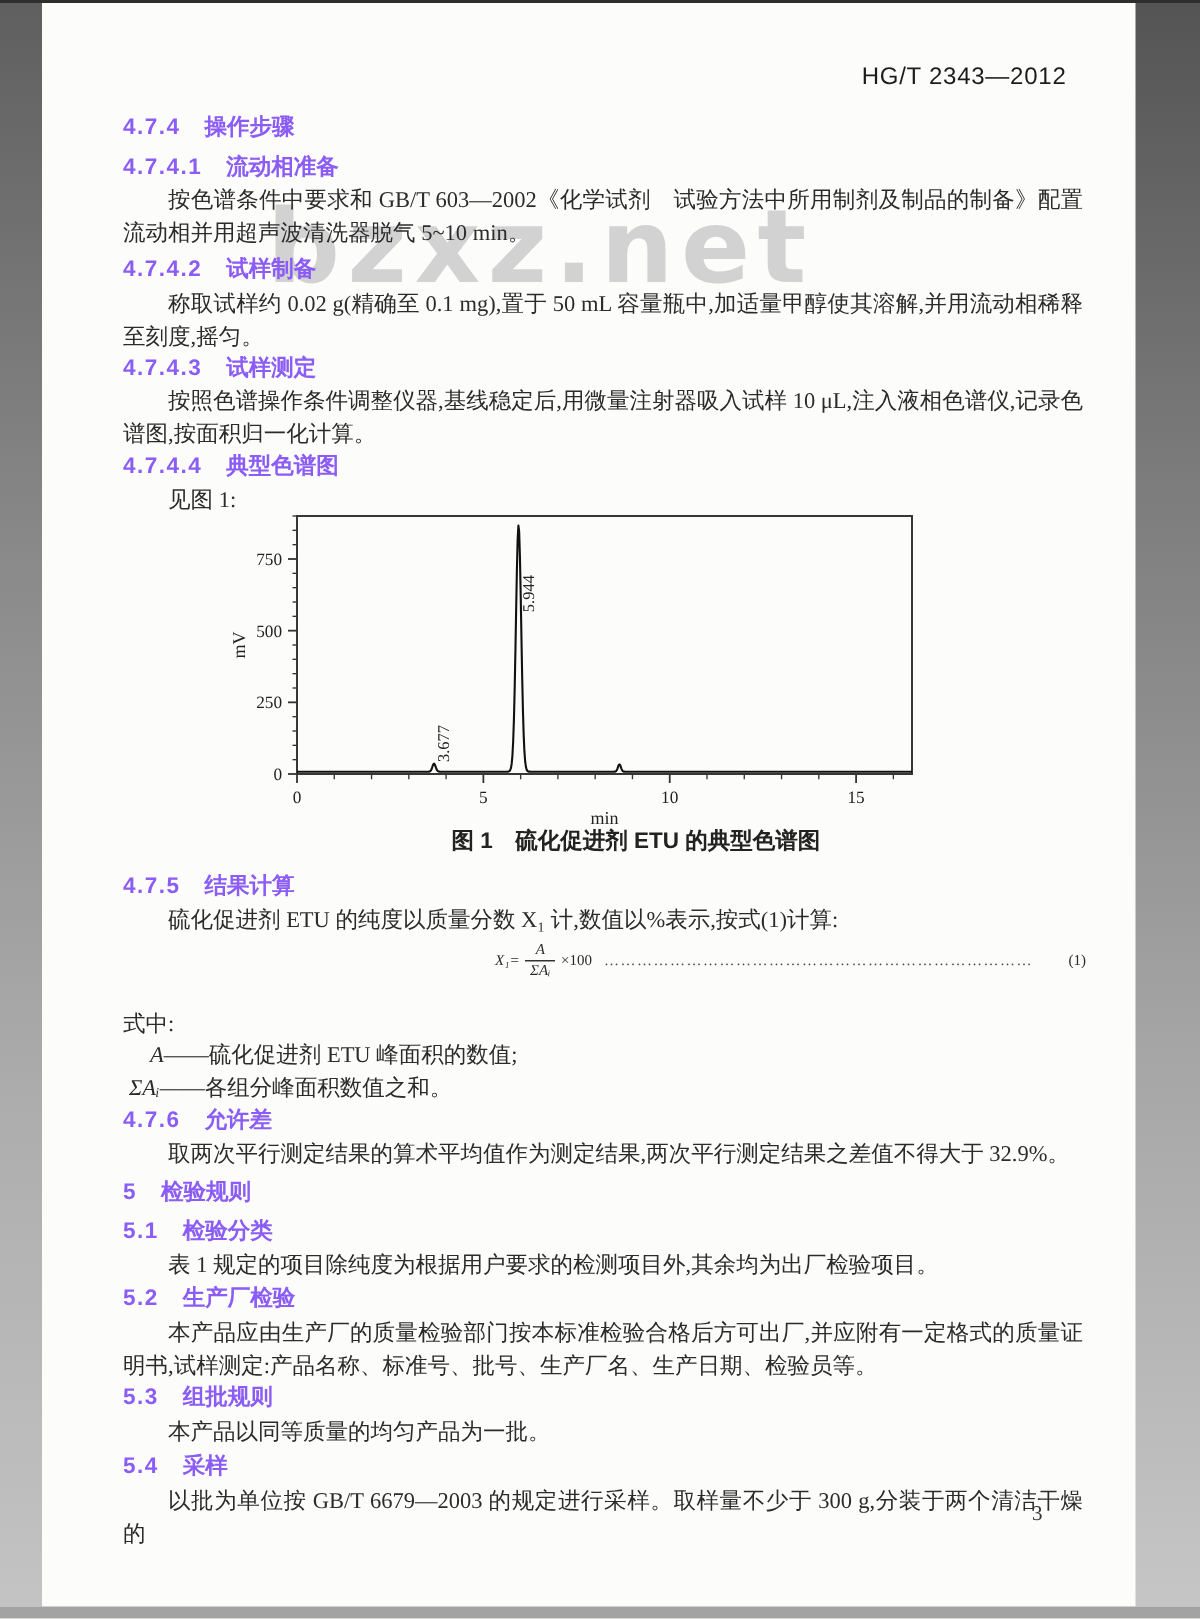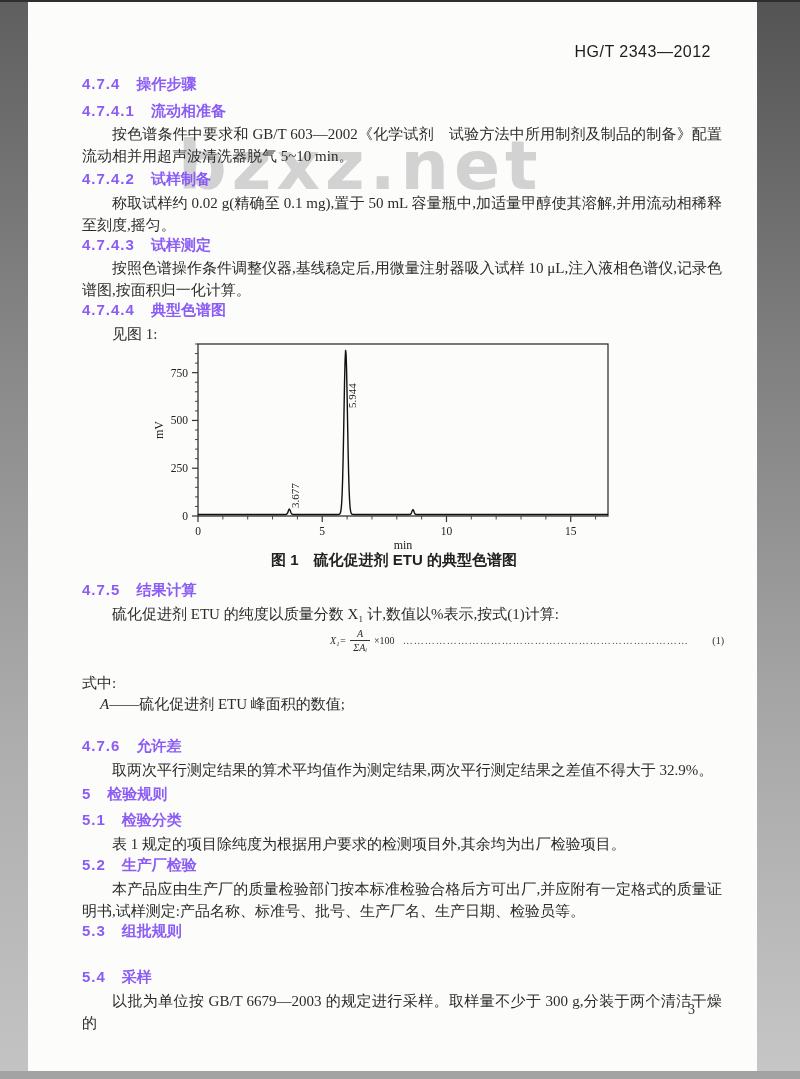--- a/index.html
+++ b/index.html
@@ -17,21 +17,21 @@
          font-size:68px;letter-spacing:5px;color:#d2d2d2;}
   .doc-code{position:absolute;top:41px;right:46px;z-index:2;
          font-family:"Liberation Sans","DejaVu Sans",sans-serif;font-weight:normal;
          font-size:16px;color:#1c1c1c;letter-spacing:0.5px;}
   .h{position:absolute;left:54px;z-index:2;font-family:Liberation Sans, sans-serif;
          font-weight:bold;font-size:15px;color:#8b5cf6;white-space:nowrap;}
   .hnum{margin-right:16px;letter-spacing:1px;}
   .para{position:absolute;left:54px;width:640px;z-index:2;font-size:15px;line-height:22px;
          text-indent:2em;text-align:justify;color:#2b2b2b;}
   .caption{position:absolute;left:0;top:549px;width:732px;text-align:center;z-index:2;
-         font-family:"Liberation Sans","DejaVu Sans",sans-serif;font-weight:bold;font-size:15px;color:#222;}
+         font-family:"Liberation Sans","DejaVu Sans",sans-serif;font-weight:bold;font-size:15px;color:#222;padding-left:30px;}
   .chart-wrap{position:absolute;left:122px;top:336px;z-index:2;}
   .formula-row{position:absolute;left:54px;top:626px;width:642px;display:flex;align-items:center;z-index:2;
          font-size:10px;}
   .f-cluster{display:flex;align-items:center;margin-left:248px;}
   .f-lhs{font-style:italic;margin-right:4px;}
   .frac{display:inline-block;text-align:center;font-style:italic;line-height:1.15;}
   .frac .den{border-top:1.2px solid #333;padding:1px 3px 0 3px;}
   .frac .num{padding:0 3px;}
   .f-mult{margin-left:4px;}
   .f-dots{flex:1;overflow:hidden;white-space:nowrap;margin:0 8px;color:#444;letter-spacing:1px;}
@@ -148,20 +148,23 @@
         <span class="f-mult">×100</span>
       </span>
       <span class="f-dots">……………………………………………………………………</span>
       <span class="f-no">(1)</span>
     </div>
 
     <div class="def" style="top:670px;left:54px">式中:</div>
     <div class="def" style="top:691px;left:72px">
       <span class="sym">A</span><span>——硫化促进剂 ETU 峰面积的数值;</span>
     </div>
+    <div class="def" style="top:713px;left:58px">
+      <span class="sym">ΣAᵢ</span><span>——各组分峰面积数值之和。</span>
+    </div>
 
     <div class="h" style="top:735px">
       <span class="hnum">4.7.6</span><span>允许差</span>
     </div>
     <div class="para" style="top:757px">取两次平行测定结果的算术平均值作为测定结果,两次平行测定结果之差值不得大于 32.9%。</div>
 
     <div class="h" style="top:783px">
       <span class="hnum">5</span><span>检验规则</span>
     </div>
     <div class="h" style="top:809px">
@@ -170,20 +173,21 @@
     <div class="para" style="top:831px">表 1 规定的项目除纯度为根据用户要求的检测项目外,其余均为出厂检验项目。</div>
 
     <div class="h" style="top:854px">
       <span class="hnum">5.2</span><span>生产厂检验</span>
     </div>
     <div class="para" style="top:876px">本产品应由生产厂的质量检验部门按本标准检验合格后方可出厂,并应附有一定格式的质量证明书,试样测定:产品名称、标准号、批号、生产厂名、生产日期、检验员等。</div>
 
     <div class="h" style="top:920px">
       <span class="hnum">5.3</span><span>组批规则</span>
     </div>
+    <div class="para" style="top:942px">本产品以同等质量的均匀产品为一批。</div>
 
     <div class="h" style="top:966px">
       <span class="hnum">5.4</span><span>采样</span>
     </div>
     <div class="para" style="top:988px">以批为单位按 GB/T 6679—2003 的规定进行采样。取样量不少于 300 g,分装于两个清洁干燥的</div>
 
     <div class="page-num">3</div>
   </div>
 </div>
 

